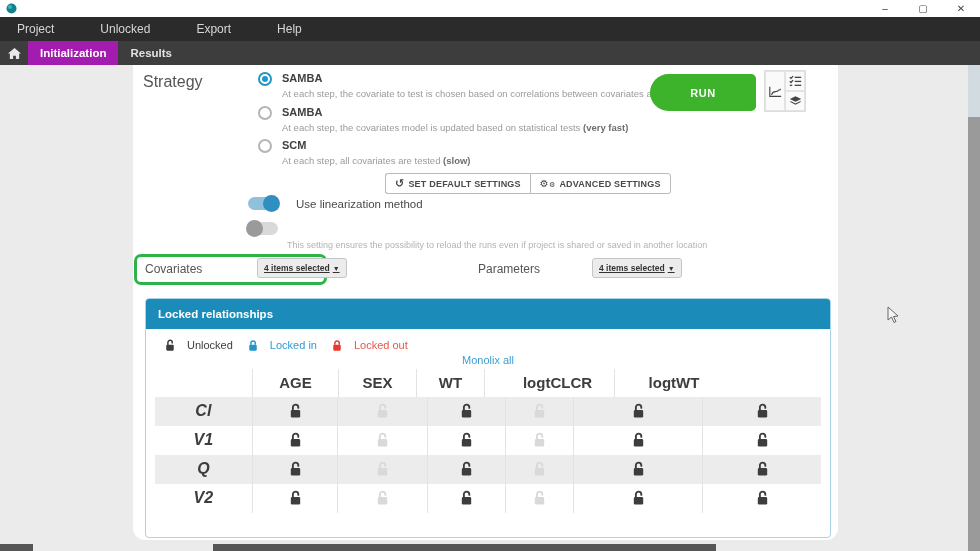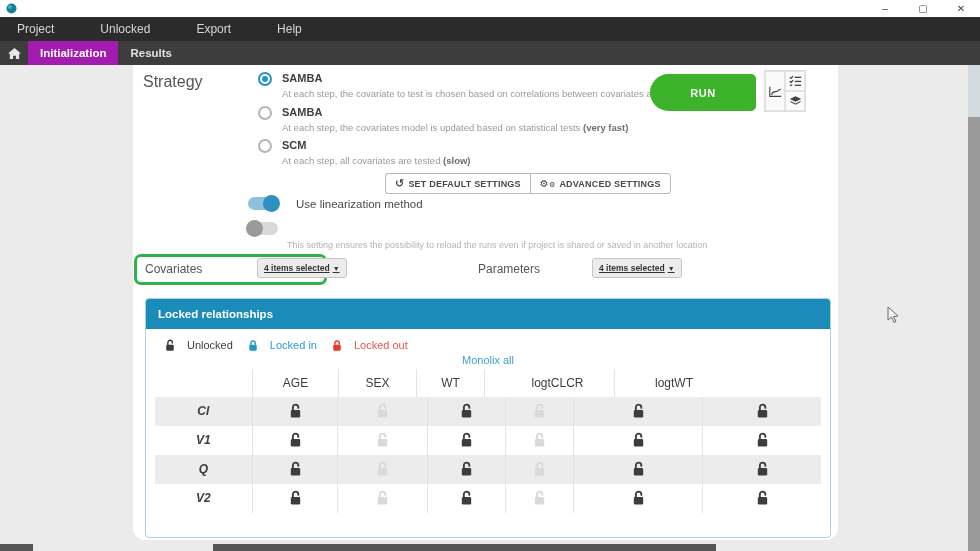--- a/index.html
+++ b/index.html
@@ -90,23 +90,23 @@
     display:flex; align-items:center; padding-left:12px; border-radius:3px 3px 0 0; }
   .legend { display:flex; gap:14px; padding:10px 0 0 18px; align-items:center; }
   .legend-item { display:flex; align-items:center; gap:11px; font-size:11px; }
   .unlock-all { text-align:center; font-size:11px; color:#3f9fd0; margin-top:2px; }
 
   .rel-table { margin:3px 9px 0 9px; }
   .t-row { display:flex; }
   .t-cell { display:flex; align-items:center; justify-content:center; height:29px;
     border-left:1px solid #e3e3e3; }
   .t-cell:first-child { border-left:none; }
-  .t-head .t-cell { height:28px; font-size:12px; font-weight:normal; color:#3d3d3d; }
+  .t-head .t-cell { height:28px; font-size:15px; font-weight:bold; color:#3d3d3d; }
   .t-row.stripe { background:#ececec; }
-  .row-label { font-size:12px; font-weight:bold; font-style:italic; color:#3d3d3d; }
+  .row-label { font-size:16px; font-weight:bold; font-style:italic; color:#3d3d3d; }
 
   
   .vscroll-track { position:absolute; left:968px; top:65px; width:12px; height:486px; background:#d2dbe0; }
   .vscroll-thumb { position:absolute; left:968px; top:117px; width:12px; height:434px; background:#9a9a9a; }
   .hscroll-left { position:absolute; left:0; top:544px; width:33px; height:7px; background:#565656; }
   .hscroll-thumb { position:absolute; left:213px; top:544px; width:503px; height:7px; background:#565656; }
   .cursor { position:absolute; left:887px; top:306px; }
 </style>
 </head>
 <body>

